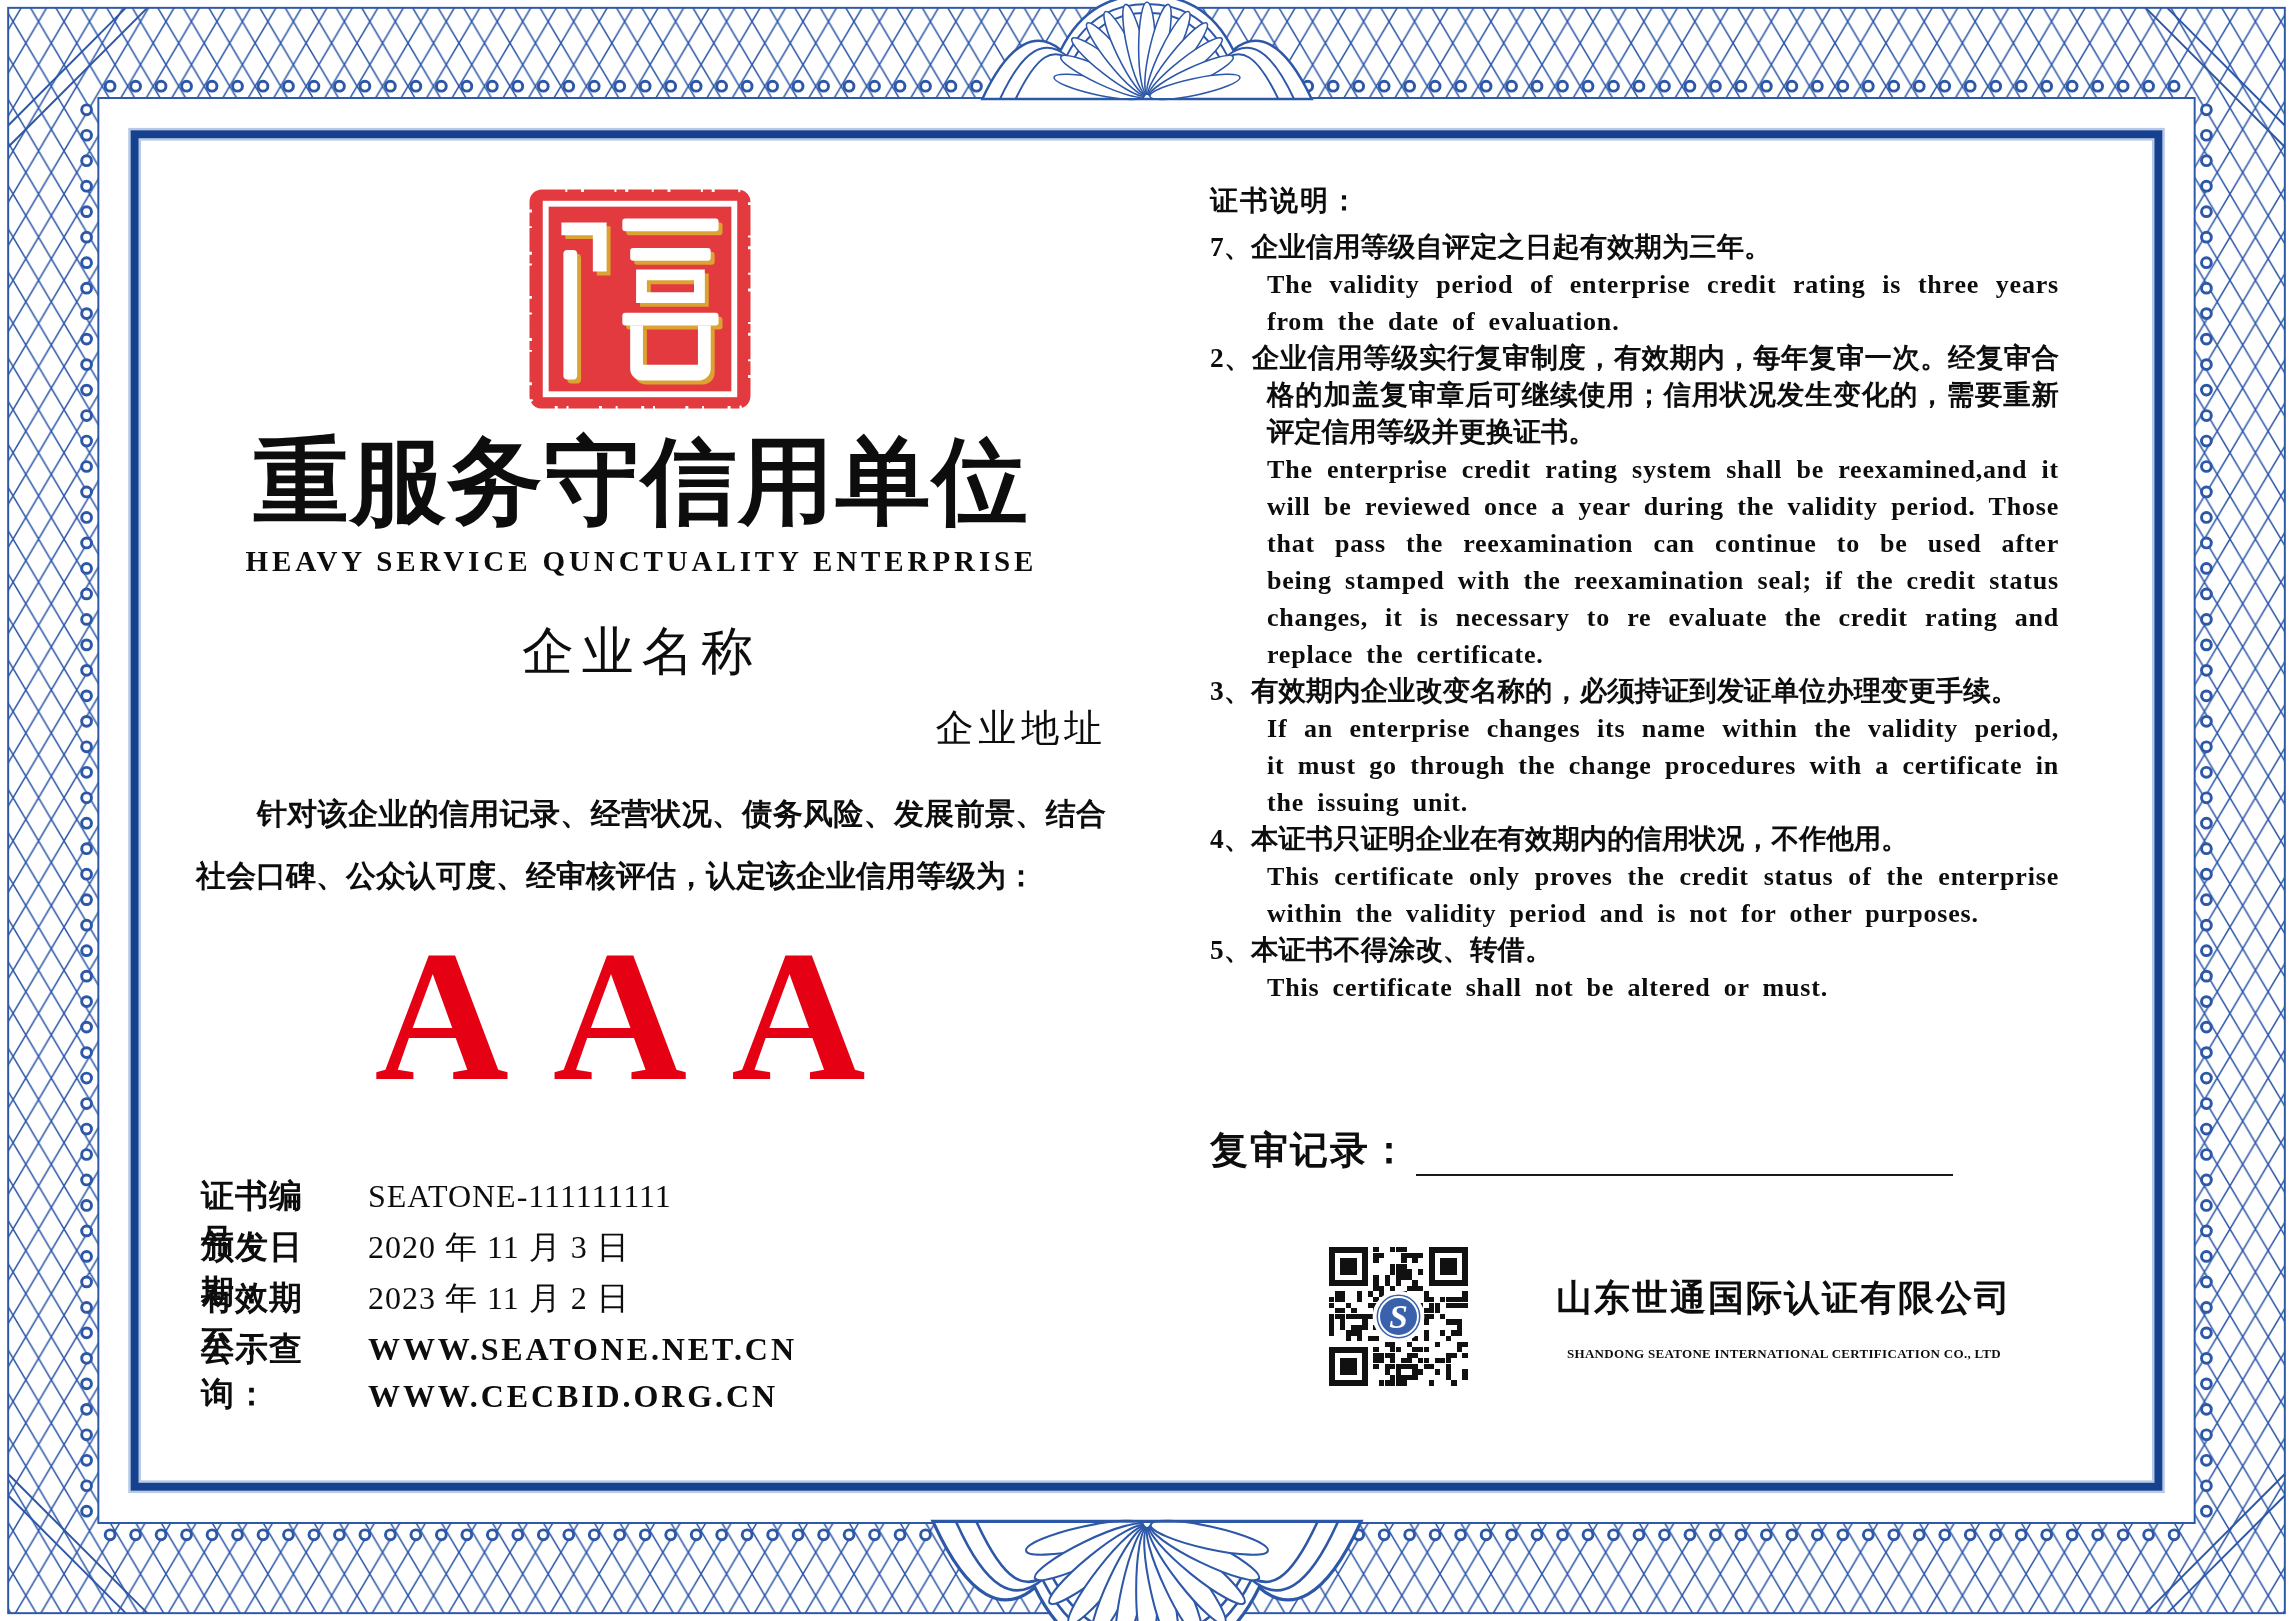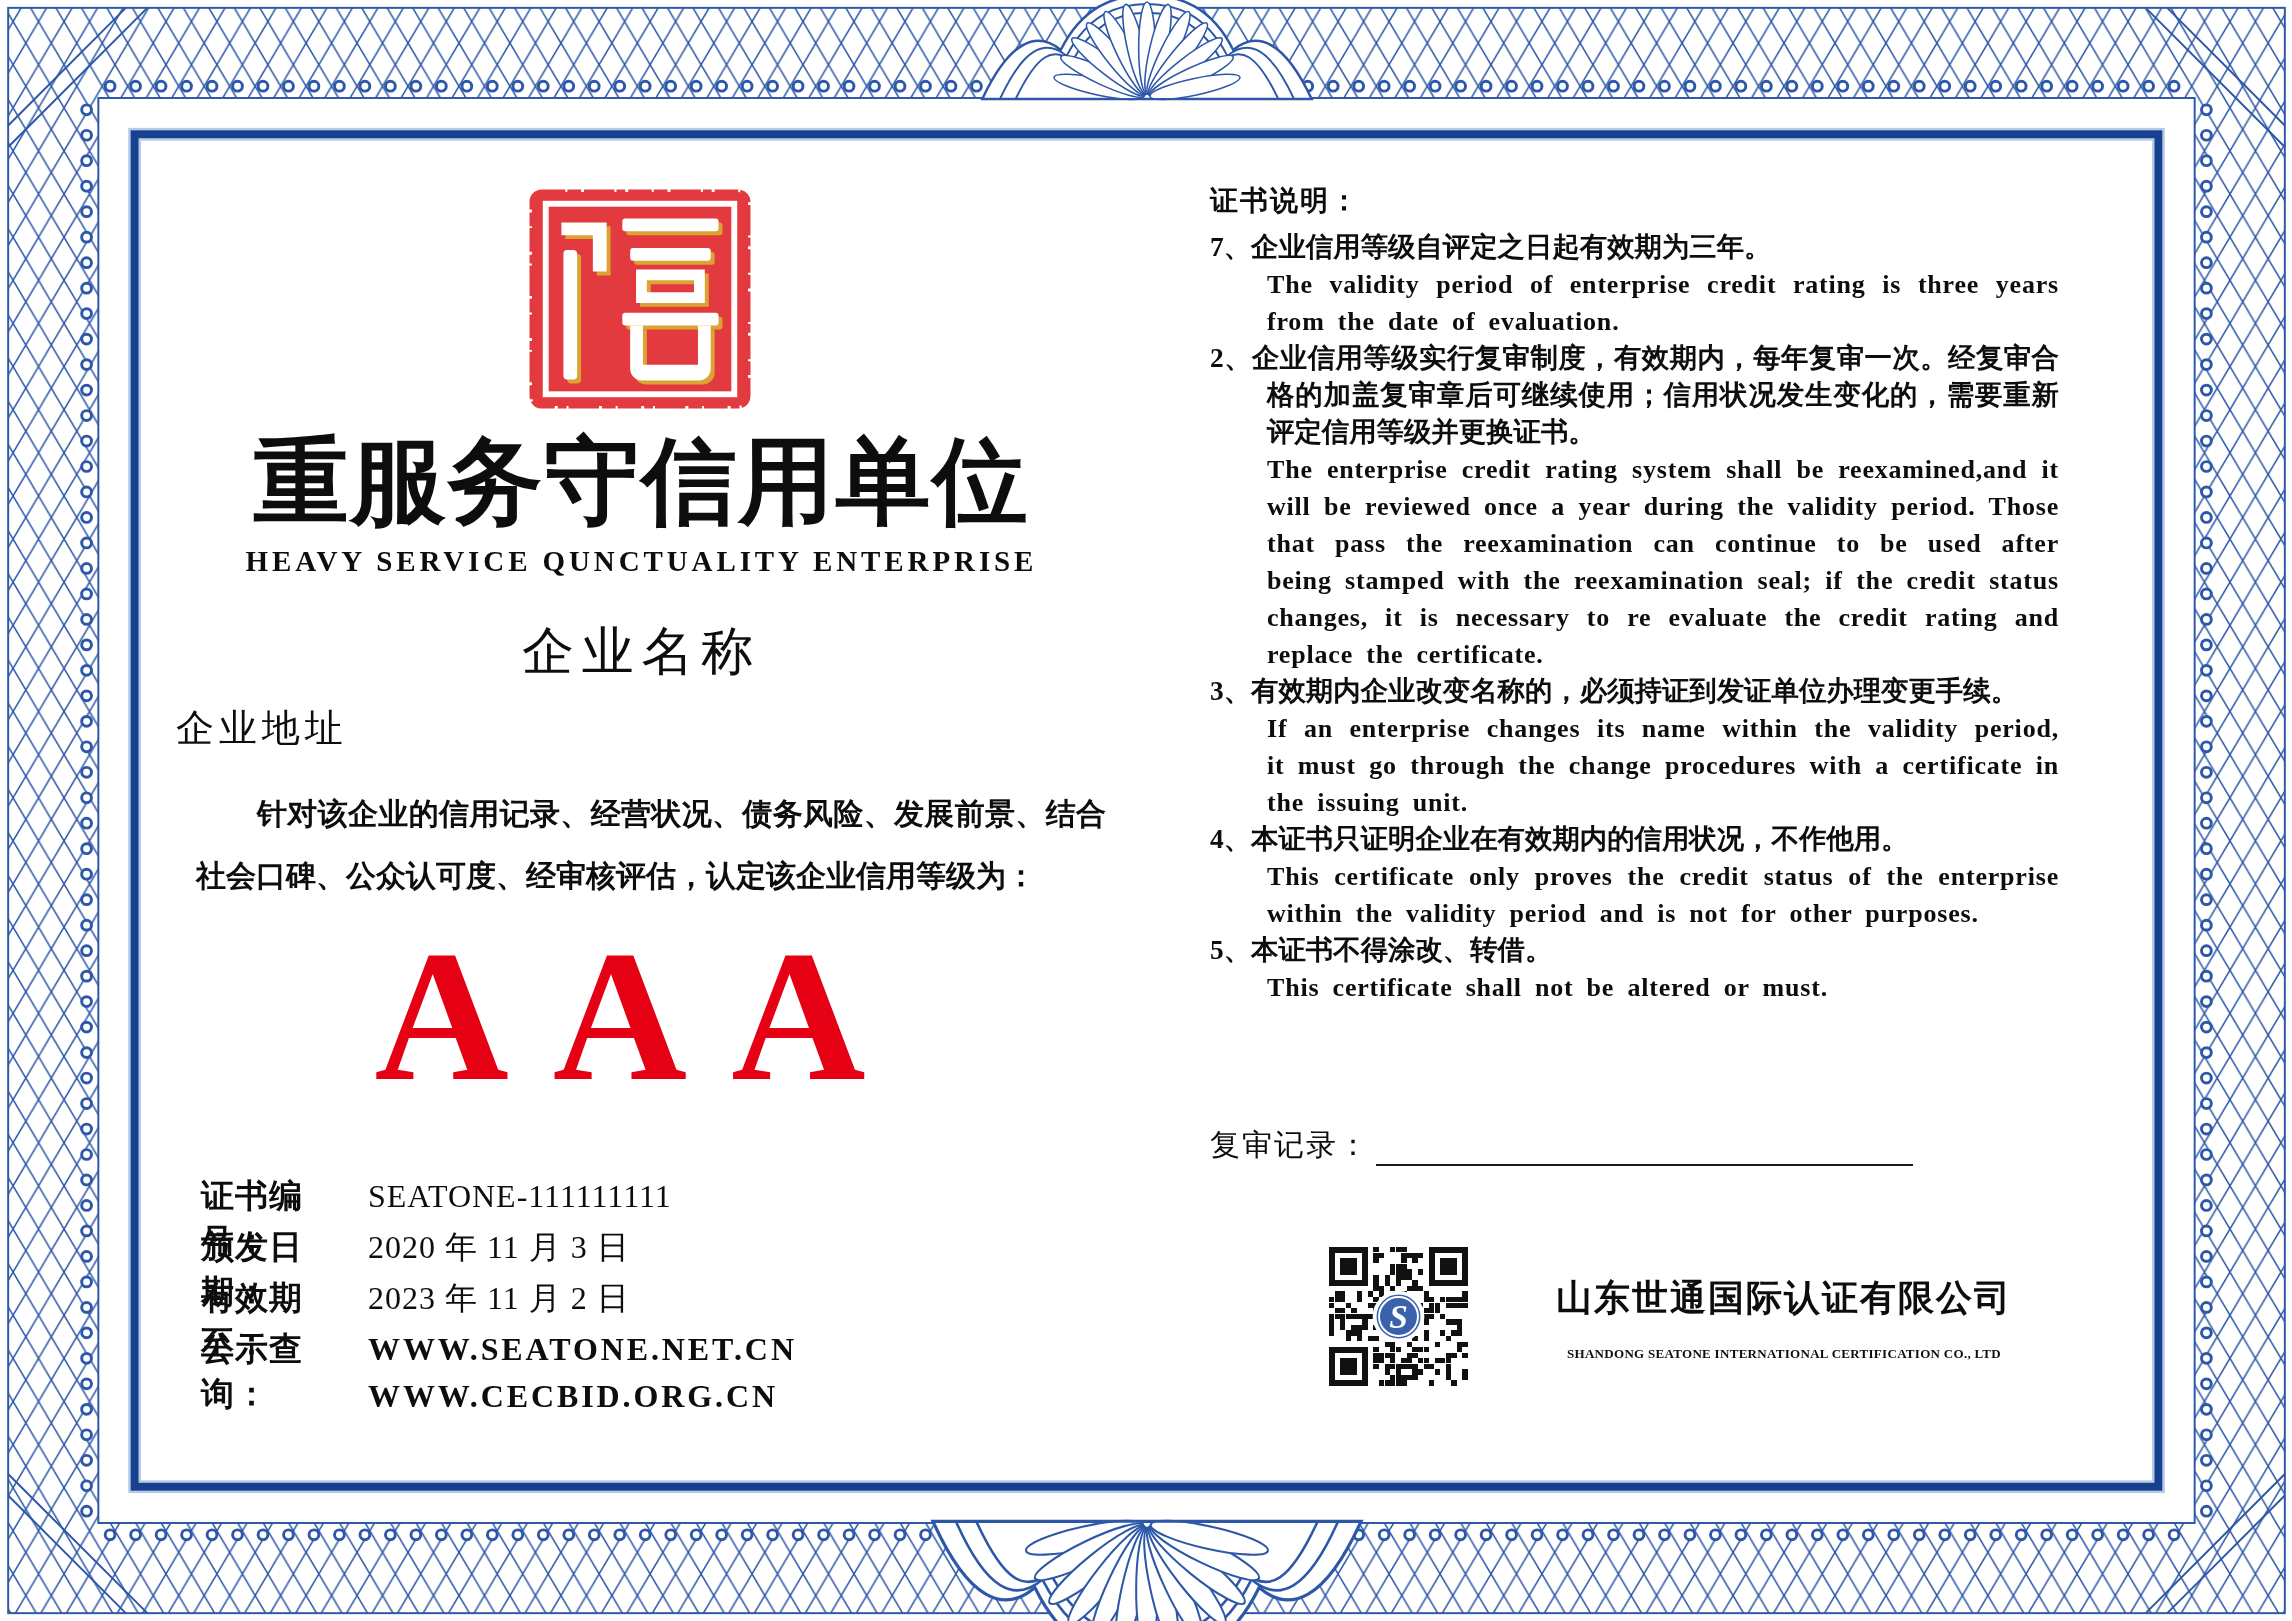--- a/index.html
+++ b/index.html
@@ -8,40 +8,40 @@
   .abs{position:absolute;}
   svg{display:block;}
 
   
   .seal{left:529px;top:189px;width:222px;height:220px;}
   .title{left:176px;top:427px;width:931px;text-align:center;font-size:95px;line-height:110px;
          font-weight:bold;letter-spacing:2px;}
   .subtitle{left:176px;top:545px;width:931px;text-align:center;font-size:29px;
             font-weight:bold;letter-spacing:3.9px;}
   .cname{left:176px;top:617px;width:931px;text-align:center;font-size:52px;letter-spacing:7.8px;}
-  .caddr{left:176px;top:703px;width:931px;text-align:left;font-size:38px;letter-spacing:4.9px;}
+  .caddr{left:176px;top:703px;width:931px;text-align:right;font-size:38px;letter-spacing:4.9px;}
   .statement{left:196px;top:783px;width:910px;font-size:30px;font-weight:bold;
              line-height:62px;text-align:justify;text-indent:61px;}
   .rating{left:186px;top:921px;width:912px;text-align:center;font-size:186px;line-height:191px;
           font-weight:bold;color:#e60013;letter-spacing:44px;}
   .details{left:201px;top:1174px;width:921px;}
   .drow{display:flex;align-items:baseline;height:51px;}
   .dlabel{font-weight:bold;font-size:33px;width:167px;letter-spacing:1px;flex:0 0 auto;}
   .dvalue{font-size:32px;letter-spacing:1px;}
   .dvalue.url{font-weight:bold;letter-spacing:2.9px;}
 
   
   .notes-col{left:1210px;top:182px;width:849px;}
   .notes-title{font-size:28px;font-weight:bold;letter-spacing:2px;height:47px;}
   .note-cn{font-size:27.4px;font-weight:bold;line-height:37px;text-align:justify;
            padding-left:57px;text-indent:-57px;}
   .note-en{font-size:26px;font-weight:bold;line-height:37px;text-align:justify;
            margin-left:57px;letter-spacing:0.8px;word-spacing:5.9px;}
   .review{left:1210px;top:1125px;width:882px;display:flex;align-items:flex-end;}
-  .review-label{font-size:30px;font-weight:normal;letter-spacing:2px;}
+  .review-label{font-size:38px;font-weight:bold;letter-spacing:2px;}
   .review-line{width:537px;height:33px;border-bottom:2.9px solid #1a1a1a;margin-left:5.9px;}
   .qr{left:1329px;top:1247px;width:139px;height:139px;}
   .issuer{left:1490px;top:1274px;width:588px;text-align:center;}
   .issuer-cn{font-size:36px;font-weight:bold;letter-spacing:2px;}
   .issuer-en{font-size:13px;font-weight:bold;margin-top:23px;letter-spacing:0.3px;}
 </style>
 </head>
 <body>
 
 <div class="page">

